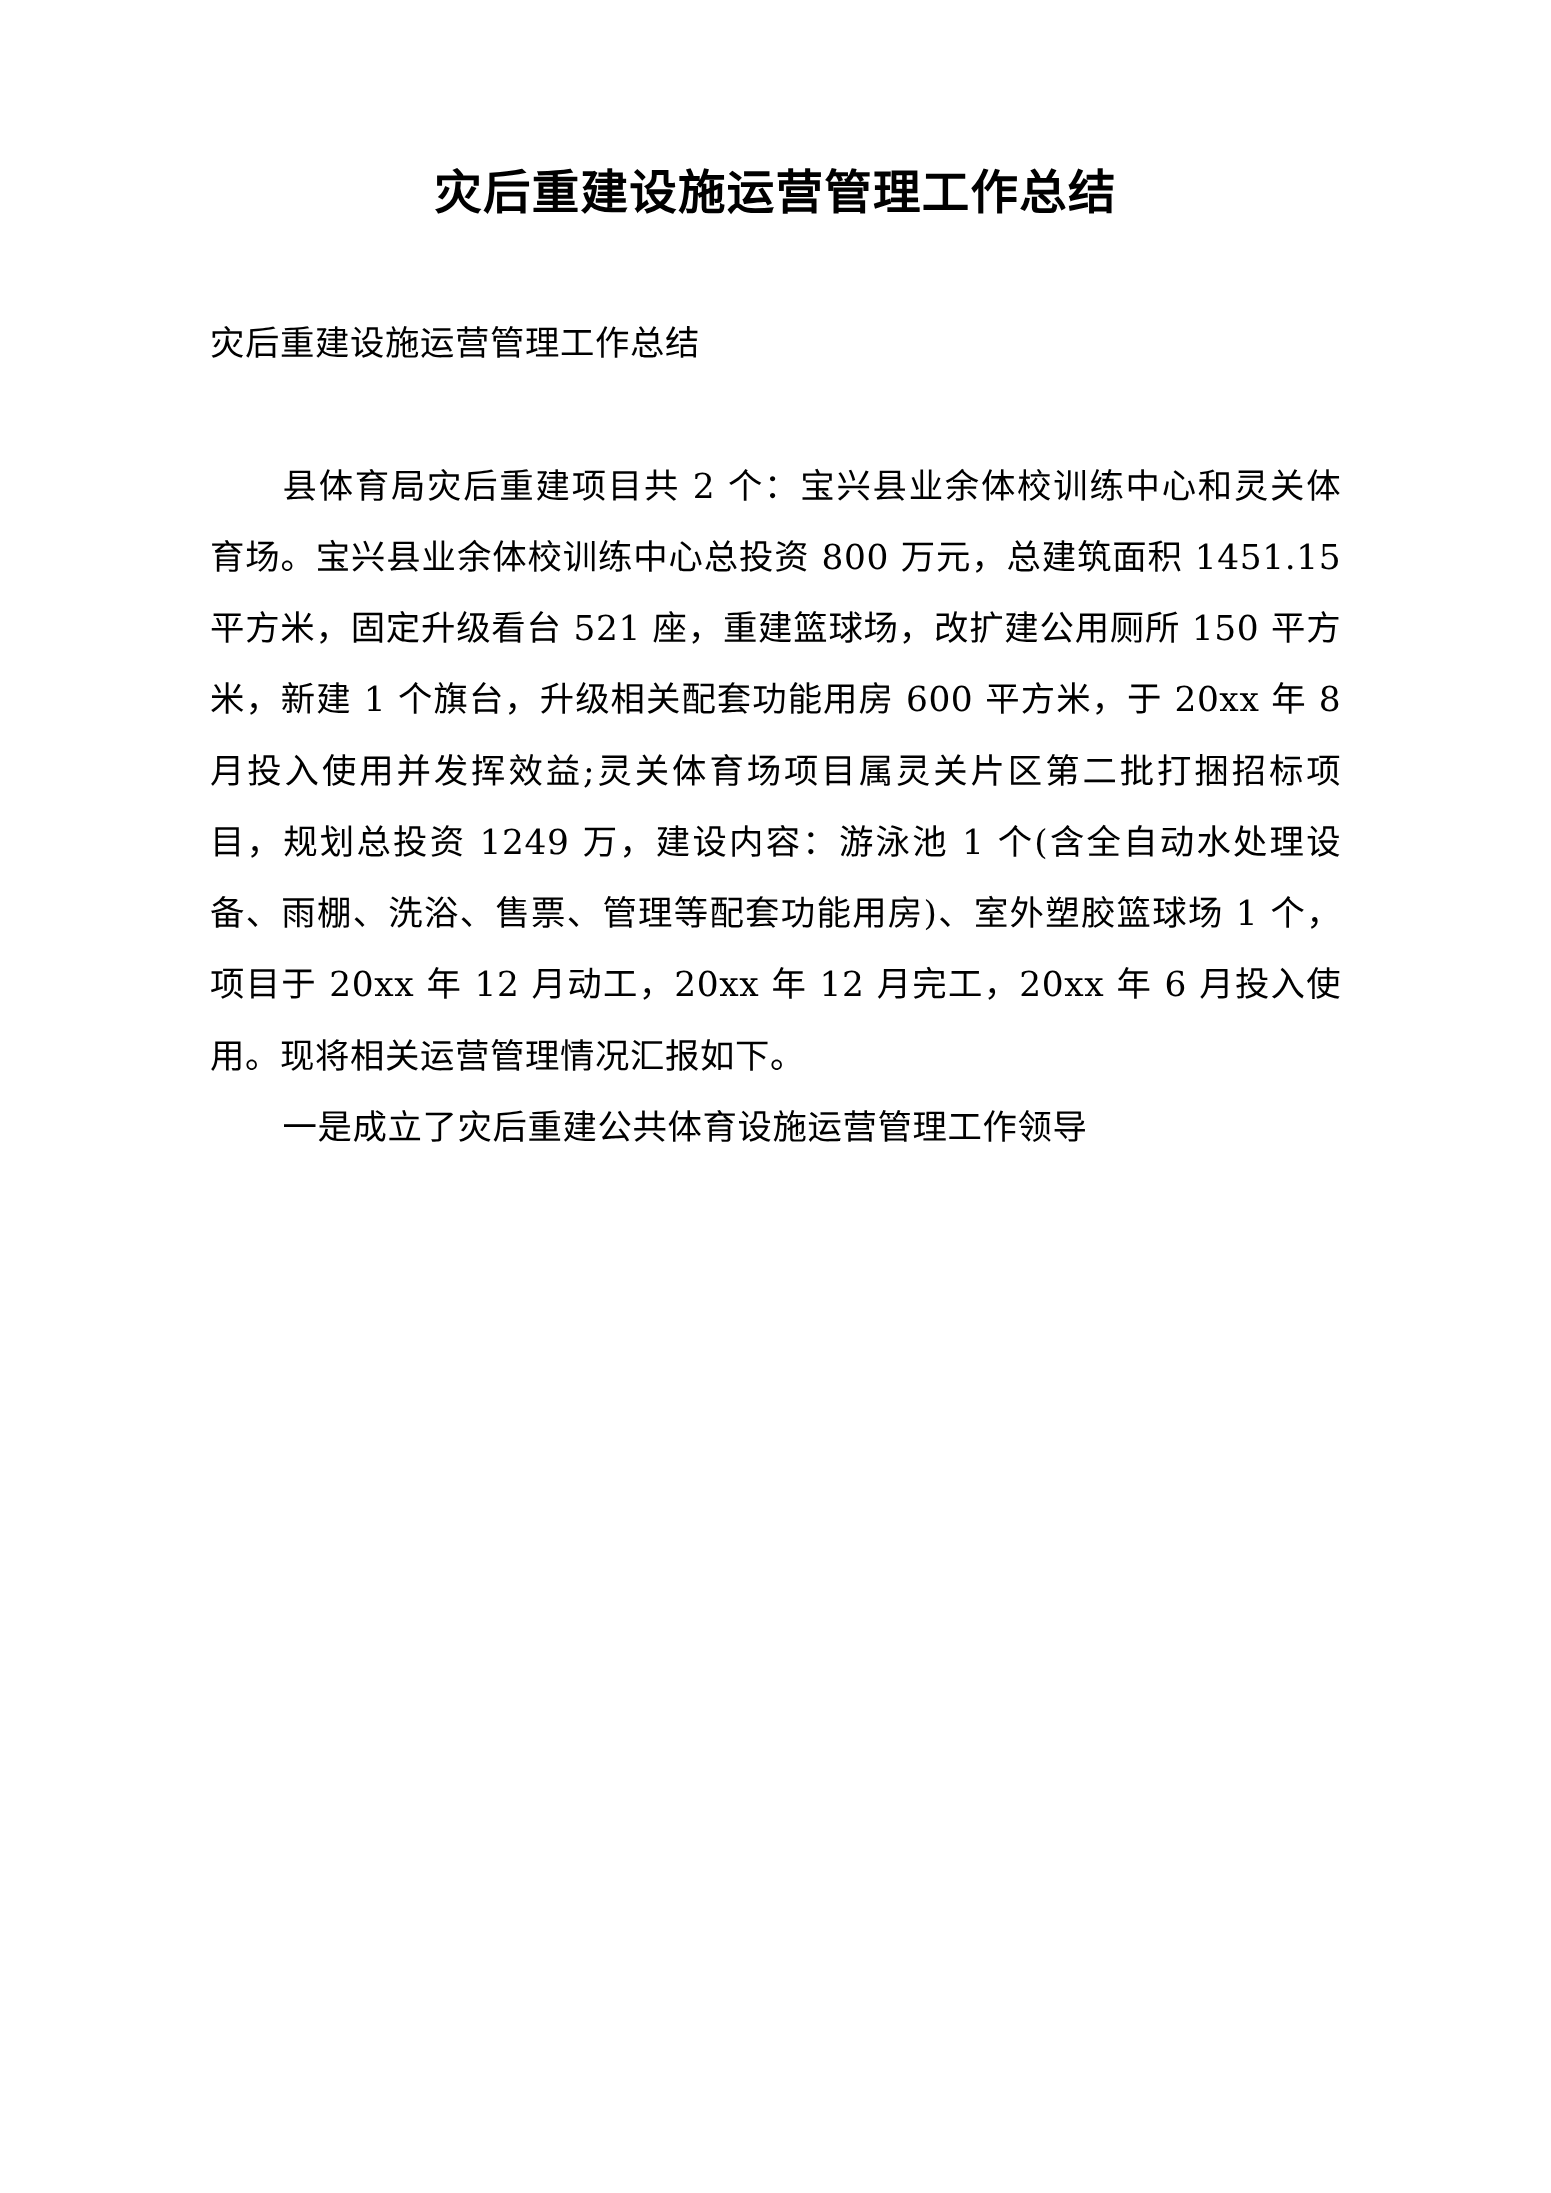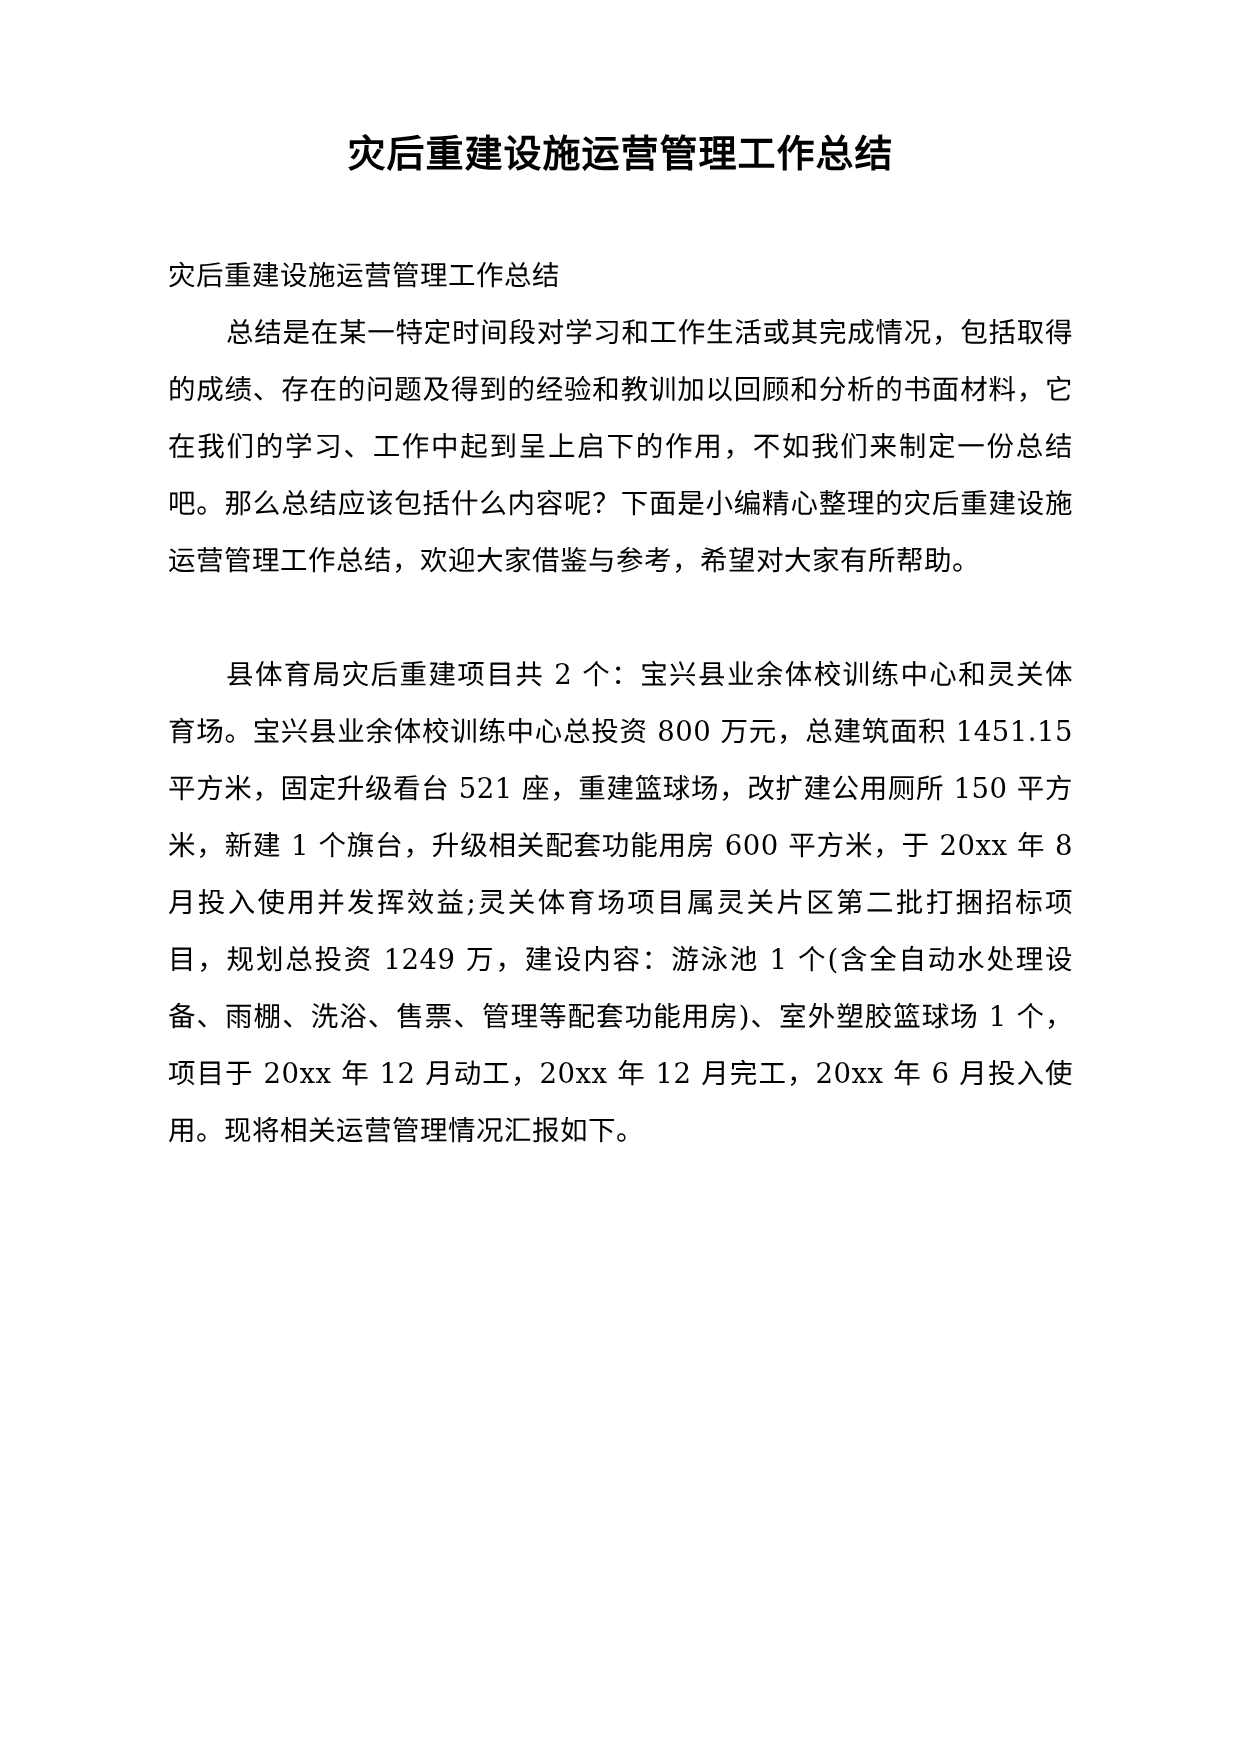--- a/index.html
+++ b/index.html
@@ -58,22 +58,22 @@
 </head>
 <body>
 
 <div class="page">
   <div class="content">
 
     <h1 class="doc-title">灾后重建设施运营管理工作总结</h1>
 
     <p class="body-text para indent-0">灾后重建设施运营管理工作总结</p>
 
-    <p class="body-text para indent-2">总结是在某一特定时间段对学习和工作生活或其完成情况，包括取得的成绩、存在的问题及得到的经验和教训加以回顾和分析的书面材料，它在我们的学习、工作中起到呈上启下的作用，不如我们来制定一份总结吧。那么总结应该包括什么内容呢？下面是小编精心整理的灾后重建设施运营管理工作总结，欢迎大家借鉴与参考，希望对大家有所帮助。</p>
 
     <div class="spacer-blank"></div>
 
     <p class="body-text para indent-2">县体育局灾后重建项目共 2 个：宝兴县业余体校训练中心和灵关体育场。宝兴县业余体校训练中心总投资 800 万元，总建筑面积 1451.15 平方米，固定升级看台 521 座，重建篮球场，改扩建公用厕所 150 平方米，新建 1 个旗台，升级相关配套功能用房 600 平方米，于 20xx 年 8 月投入使用并发挥效益;灵关体育场项目属灵关片区第二批打捆招标项目，规划总投资 1249 万，建设内容：游泳池 1 个(含全自动水处理设备、雨棚、洗浴、售票、管理等配套功能用房)、室外塑胶篮球场 1 个，项目于 20xx 年 12 月动工，20xx 年 12 月完工，20xx 年 6 月投入使用。现将相关运营管理情况汇报如下。</p>
 
 
+    <p class="body-text para indent-2">一是成立了灾后重建公共体育设施运营管理工作领导</p>
 
   </div>
 </div>
 
 </body></html>

